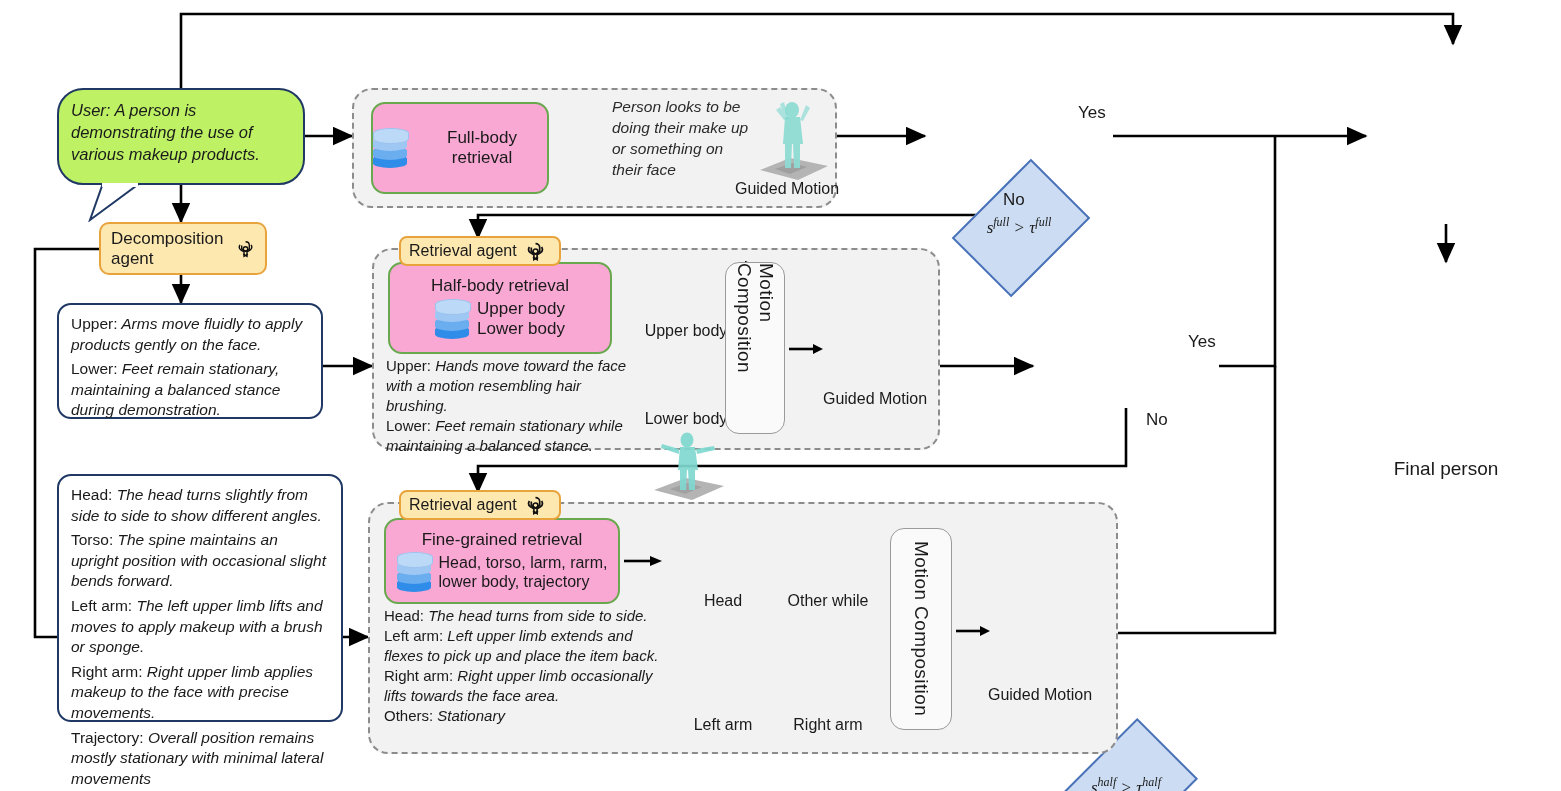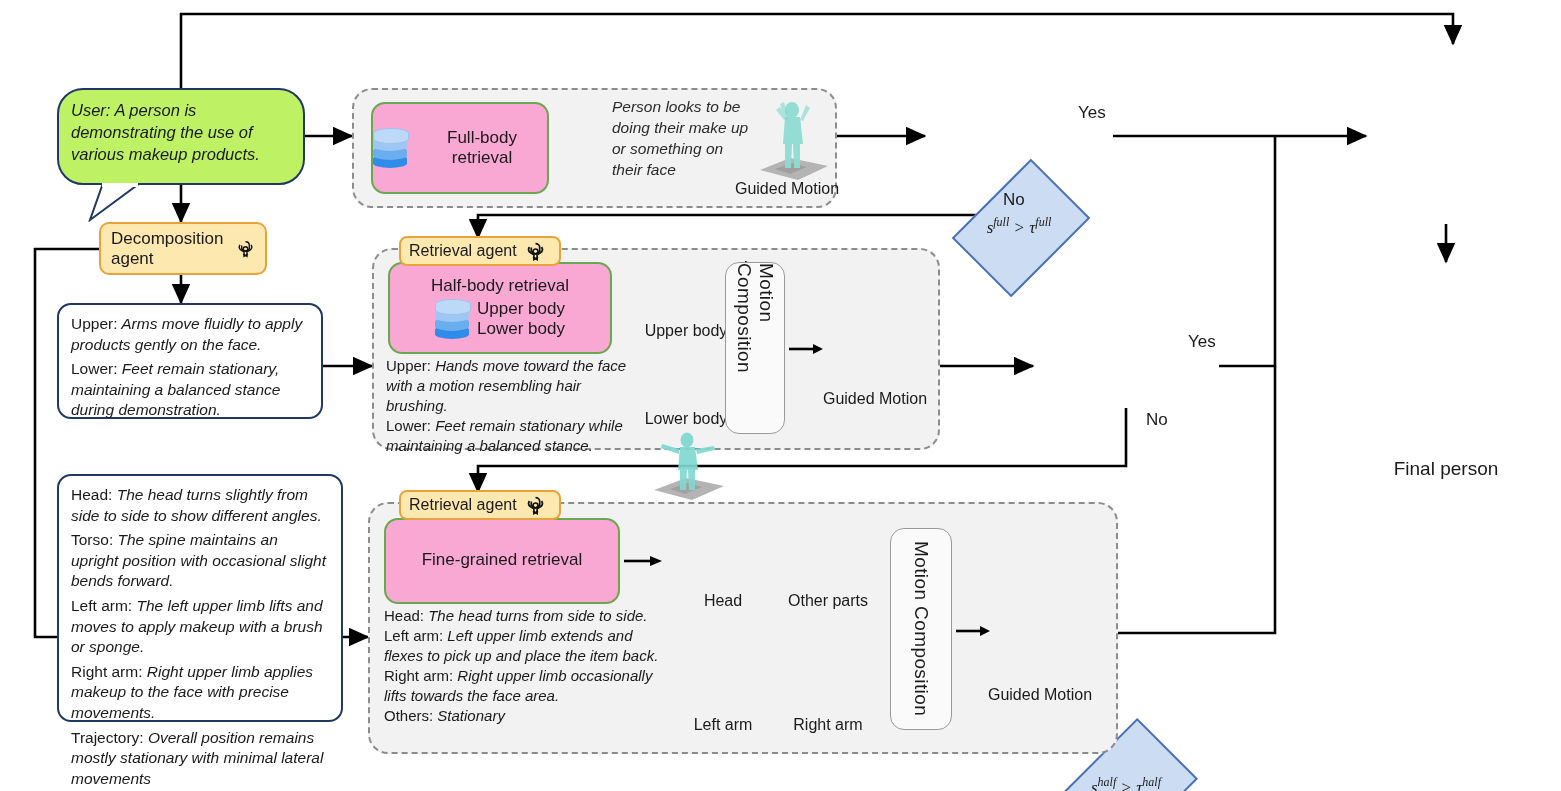--- a/index.html
+++ b/index.html
@@ -298,20 +298,32 @@
     </div>
   </div>
   <div class="abs edgelbl" style="left:1188px;top:332px;">Yes</div>
   <div class="abs edgelbl" style="left:1146px;top:410px;">No</div>
 
   <div class="abs stage" style="left:368px;top:502px;width:750px;height:252px;"></div>
 
   <div class="abs retr" style="left:384px;top:518px;width:236px;height:86px;">
     <div style="text-align:center;">
       <div class="txt" style="margin-bottom:2px;">Fine-grained retrieval</div>
+      <div style="display:flex;align-items:center;gap:8px;justify-content:center;">
+        <div class="db">
+          <i class="b4"></i>
+            <i class="b3"></i>
+            <i class="b2"></i>
+            <i class="b1"></i>
+        </div>
+        <div class="txt" style="text-align:left;font-size:16px;">
+          <div>Head, torso, larm, rarm,</div>
+          <div>lower body, trajectory</div>
+        </div>
+      </div>
     </div>
   </div>
 
   <div class="abs agent small" style="left:399px;top:490px;width:162px;height:30px;">
     <span>Retrieval agent</span>
     <svg width="21" height="21" viewBox="0 0 26 26">
       <g fill="none" stroke="#111" stroke-width="2.1">
         <path d="M13,3.2 C16.2,3.2 18.2,5.6 18.2,8.2 L18.2,13 L13,16 L7.8,13 L7.8,8.2"></path>
         <path d="M20.6,7.4 C22.2,10.2 21.3,13.2 19.1,14.6 L15,17 L15,23 L9.8,20"></path>
         <path d="M5.4,7.4 C3.8,10.2 4.7,13.2 6.9,14.6 L11,17 L11,23 L16.2,20"></path>
@@ -327,21 +339,21 @@
 
   <div class="abs desc" style="left:384px;top:606px;width:284px;">
     <div><span class="lab">Head:</span><span class="val"> The head turns from side to side.</span></div>
     <div><span class="lab">Left arm:</span><span class="val"> Left upper limb extends and flexes to pick up and place the item back.</span></div>
     <div><span class="lab">Right arm:</span><span class="val"> Right upper limb occasionally lifts towards the face area.</span></div>
     <div><span class="lab">Others:</span><span class="val"> Stationary</span></div>
   </div>
 
   <div class="abs cap" style="left:668px;top:592px;width:110px;">Head</div>
 
-  <div class="abs cap" style="left:768px;top:592px;width:120px;">Other parts</div>
+  <div class="abs cap" style="left:768px;top:592px;width:120px;">Other while</div>
 
   <div class="abs cap" style="left:668px;top:716px;width:110px;">Left arm</div>
 
   <div class="abs cap" style="left:770px;top:716px;width:116px;">Right arm</div>
 
   <div class="abs mcomp" style="left:890px;top:528px;width:62px;height:202px;">
     <span>Motion Composition</span>
   </div>
 
   <svg class="abs" style="left:956px;top:620px;width:38px;height:22px;" viewBox="0 0 38 22">

